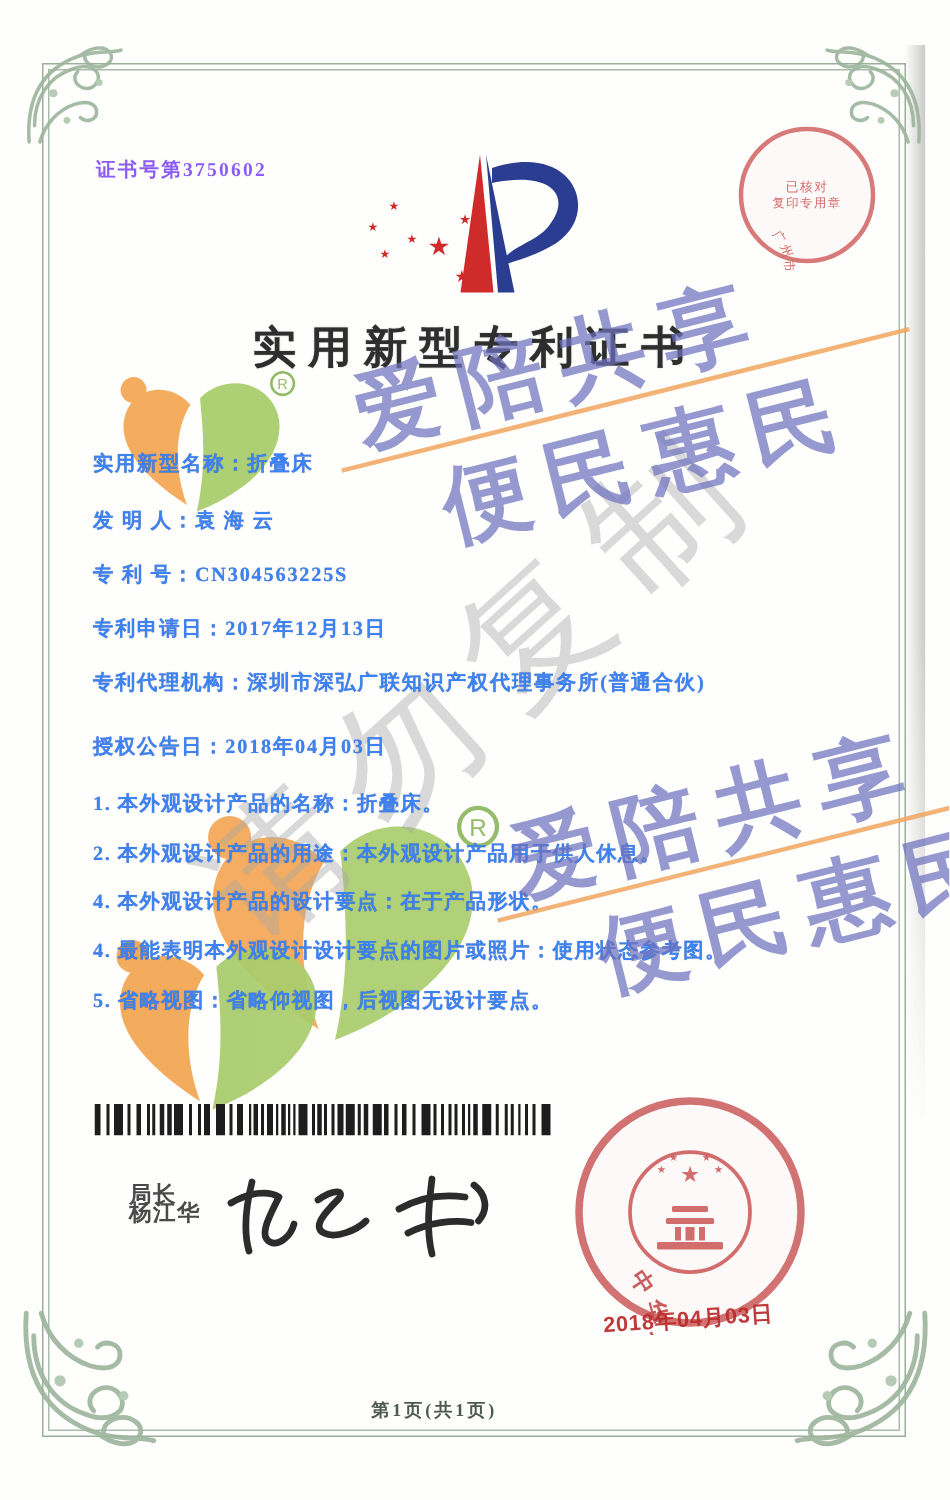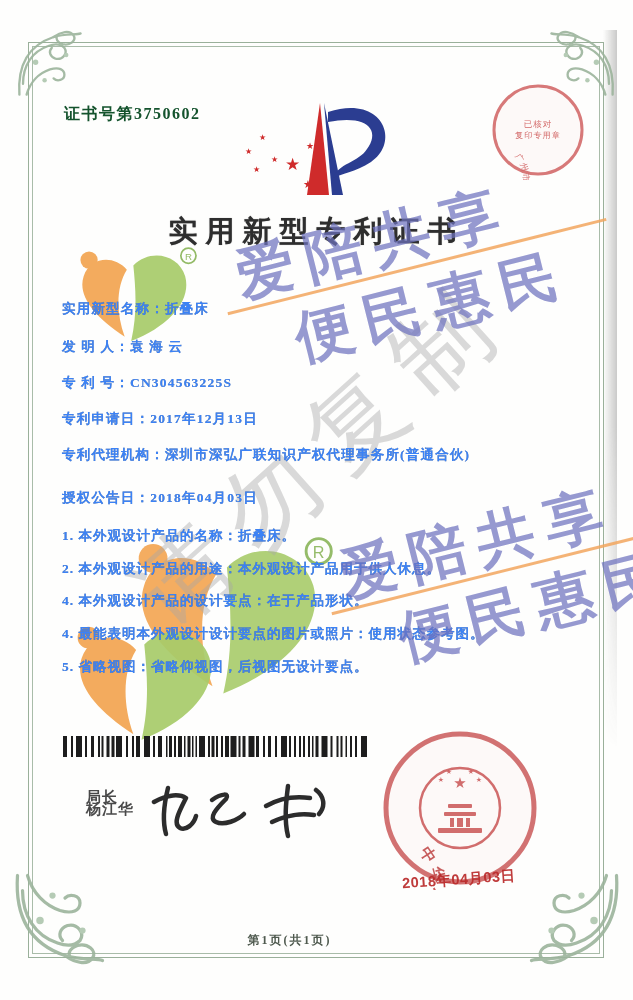--- a/index.html
+++ b/index.html
@@ -16,21 +16,21 @@
   }
   .frame-outer{
     position:absolute;left:28px;top:42px;width:574px;height:914px;
     border:1.3px solid #9ab09a;
   }
   .frame-inner{
     position:absolute;left:3px;top:3px;right:3px;bottom:3px;
     border:1px solid #a9bca9;
   }
   .doc-text{color:#3b82f6;font-weight:700;text-shadow:0 0 .6px rgba(60,60,60,.55);}
-  .cert-no{position:absolute;left:64px;top:104px;font-size:16px;letter-spacing:1.5px;color:#14532d;font-weight:700;}
+  .cert-no{position:absolute;left:64px;top:104px;font-size:13px;letter-spacing:1.5px;color:#8b5cf6;font-weight:700;}
   .title{position:absolute;left:0;top:212px;width:633px;text-align:center;font-size:29px;letter-spacing:8px;color:#2e2e2e;font-weight:700;text-shadow:0 0 .8px rgba(40,40,40,.6);}
   .field{position:absolute;left:62px;font-size:13.5px;letter-spacing:1.2px;white-space:nowrap;}
   .item{position:absolute;left:62px;font-size:13.5px;letter-spacing:1px;white-space:nowrap;}
   .signer{position:absolute;left:86px;top:791px;font-size:15px;color:#4a4a4a;font-weight:700;line-height:12px;letter-spacing:1px;}
   .footer-page{position:absolute;left:0;top:932px;width:579px;text-align:center;font-size:12px;letter-spacing:2px;color:#4f5a4f;font-weight:600;}
   .seal-date{
     position:absolute;left:402px;top:869px;width:150px;font-size:14.5px;font-weight:700;
     color:rgba(186,42,42,.92);transform:rotate(-4deg);letter-spacing:.5px;
     font-family:"Liberation Sans","DejaVu Sans",sans-serif;
   }

